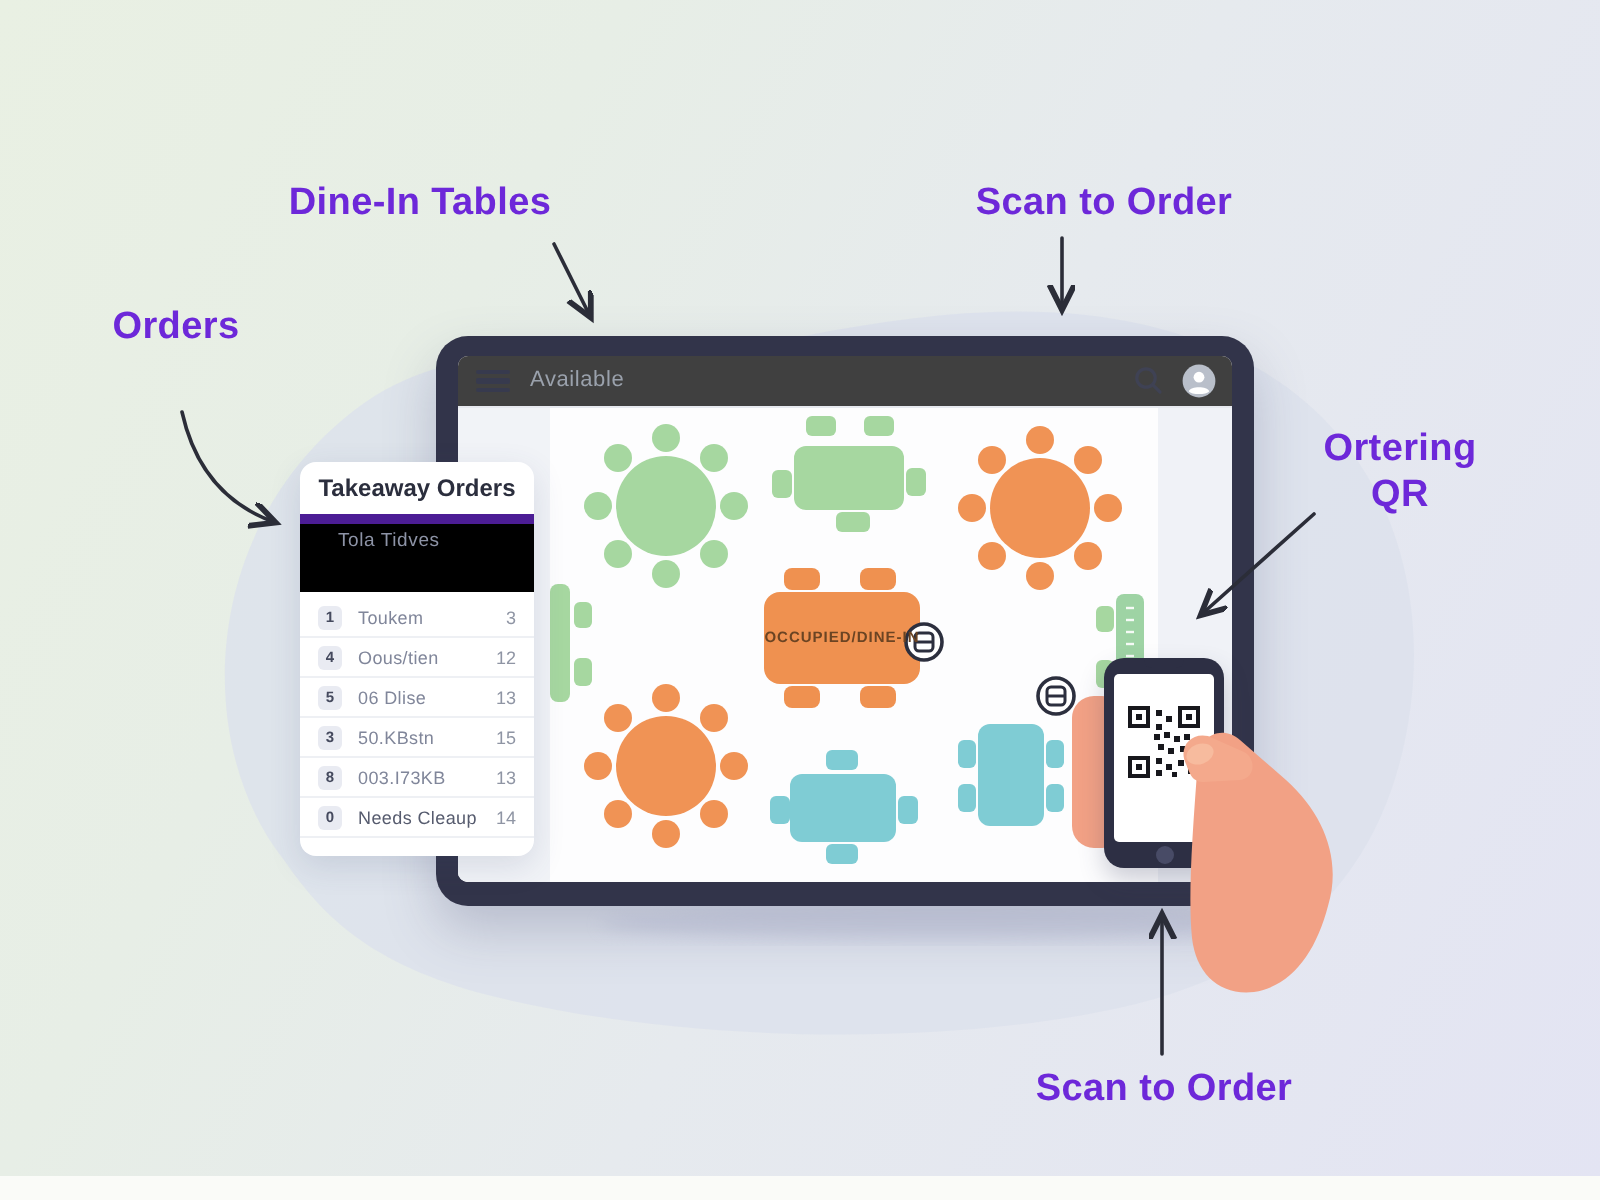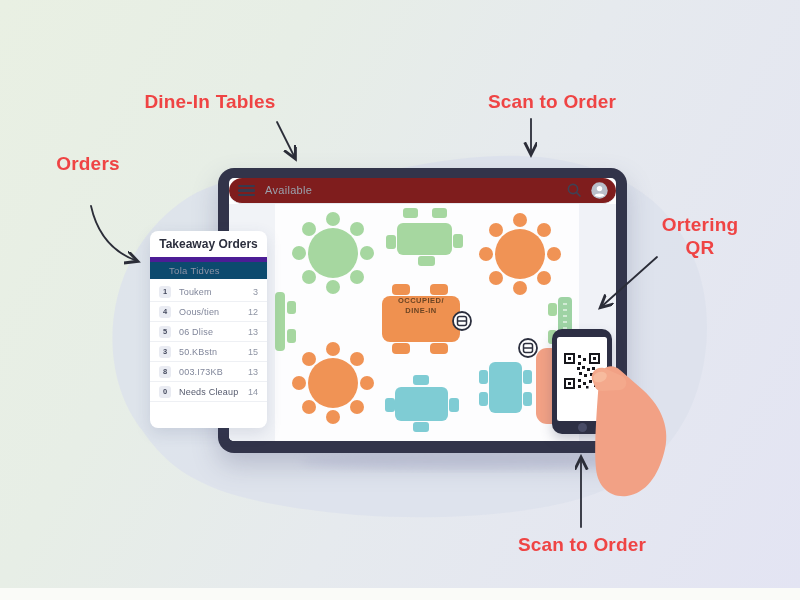--- a/index.html
+++ b/index.html
@@ -5,58 +5,57 @@
   html,body{margin:0;padding:0;}
   body{
     width:800px;height:600px;position:relative;overflow:hidden;
     font-family:"Liberation Sans",sans-serif;
     background:linear-gradient(118deg,#e9f0e3 0%,#e7eee6 28%,#e6eaee 55%,#e3e4f3 100%);
   }
   .abs{position:absolute;}
   svg{display:block;}
   
   .note{
-    position:absolute;color:#ef4444;font-weight:600;font-size:19px;
+    position:absolute;color:#6d28d9;font-weight:600;font-size:19px;
     letter-spacing:.2px;text-align:center;line-height:23px;
   }
   
   .tablet{
     position:absolute;left:218px;top:168px;width:409px;height:285px;
     background:#32344a;border-radius:16px;
     box-shadow:0 12px 26px rgba(85,90,125,.28);
   }
   .screen{
     position:absolute;left:11px;top:10px;width:387px;height:263px;
     background:#ffffff;border-radius:5px;overflow:hidden;
   }
   .topbar{
-    position:absolute;left:0;top:0;width:100%;height:25px;background:#7f1d1d;
+    position:absolute;left:0;top:0;width:100%;height:25px;background:#404040;
     border-bottom:1px solid #e7e9ef;
-    border-radius:13px;
   }
   .menu-icon{position:absolute;left:9px;top:7px;width:17px;height:11px;cursor:pointer;}
   .menu-icon i{display:block;height:2.2px;background:#373a4e;margin-bottom:2.2px;border-radius:1px;}
   .status-label{position:absolute;left:36px;top:6px;font-size:11px;color:#9aa1ac;letter-spacing:.3px;}
   .search-icon{position:absolute;right:34px;top:4px;}
   .avatar-icon{position:absolute;right:8px;top:4px;}
   .canvas{position:absolute;left:0;top:26px;width:387px;height:237px;background:#fdfdfe;}
   .strip-l{position:absolute;left:0;top:0;width:46px;height:237px;background:#f1f3f7;}
   .strip-r{position:absolute;left:350px;top:0;width:37px;height:237px;background:#f0f2f7;}
   .occupied-label{
     position:absolute;left:153px;top:92px;width:78px;height:46px;
-    display:flex;flex-direction:column;align-items:center;
+    display:flex;align-items:center;justify-content:center;
     font-size:7.5px;font-weight:700;color:#6b4423;letter-spacing:.5px;line-height:10px;
   }
   
   .panel{
     position:absolute;left:150px;top:231px;width:117px;height:197px;background:#ffffff;
     border-radius:8px;box-shadow:0 5px 16px rgba(60,70,110,.14);overflow:hidden;
   }
   .panel-title{height:26px;line-height:27px;text-align:center;font-size:12px;font-weight:700;color:#2b2e3d;border-bottom:5px solid #4c1d95;}
-  .panel-sub{height:17px;line-height:17px;background:#0c4a6e;color:#8d93a6;font-size:9.5px;padding-left:19px;letter-spacing:.3px;}
+  .panel-sub{height:34px;line-height:17px;background:#000000;color:#8d93a6;font-size:9.5px;padding-left:19px;letter-spacing:.3px;}
   .rows{padding:3px 0 0 0;}
   .prow{position:relative;height:19px;border-bottom:1px solid #eef0f4;cursor:pointer;}
   .prow .badge{
     position:absolute;left:9px;top:3.5px;width:12px;height:12px;background:#e9ebf2;border-radius:3px;
     font-size:7.5px;color:#454a5e;text-align:center;line-height:12px;font-weight:600;
   }
   .prow .lbl{position:absolute;left:29px;top:5px;font-size:9px;color:#80869a;letter-spacing:.2px;}
   .prow:last-child .lbl{color:#565b6e;}
   .prow .val{position:absolute;right:9px;top:5px;font-size:9px;color:#8f95a4;}
   

